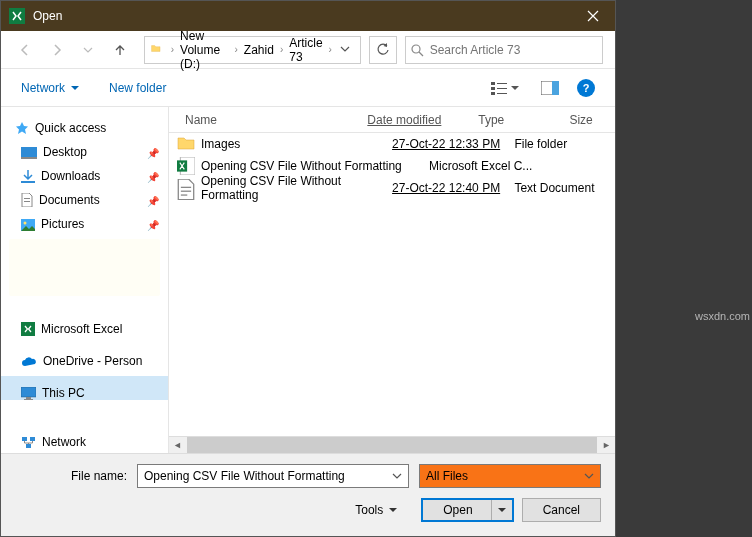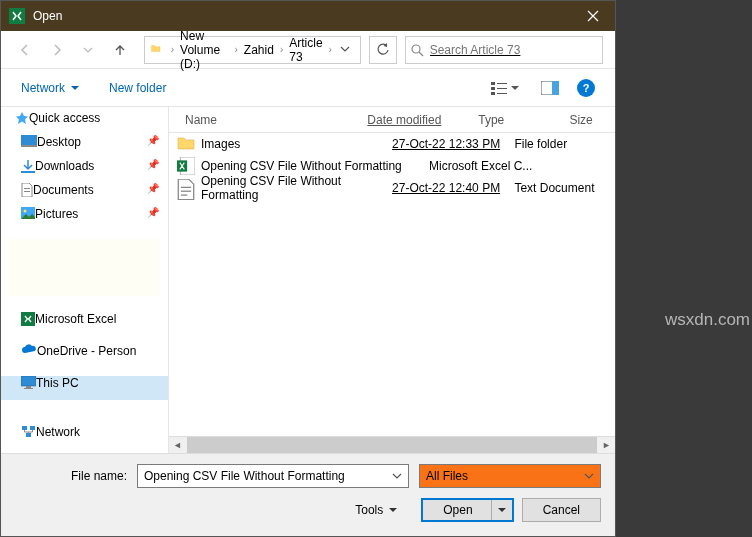--- a/index.html
+++ b/index.html
@@ -12,34 +12,34 @@
 
 .navbar { height: 38px; background: #fff; border-bottom: 1px solid #e5e5e5; display: flex; align-items: center; padding: 0 12px; gap: 8px; }
 .nav-btn { width: 24px; height: 24px; display: flex; align-items: center; justify-content: center; color: #999; cursor: pointer; }
 .nav-btn.up { color: #555; }
 .addressbar { flex: 1; height: 28px; border: 1px solid #ccc; display: flex; align-items: center; padding: 0 6px; margin-left: 4px; background: #fff; }
 .addressbar .folder-icon { width: 18px; height: 16px; margin-right: 6px; }
 .crumb { color: #000; padding: 0 2px; cursor: pointer; }
 .crumb-sep { color: #888; padding: 0 4px; font-size: 10px; }
 .addr-drop { margin-left: auto; color: #555; cursor: pointer; padding: 0 4px; }
 .refresh-btn { width: 28px; height: 28px; border: 1px solid #ccc; display: flex; align-items: center; justify-content: center; cursor: pointer; background:#fff; }
-.searchbox { width: 200px; height: 28px; border: 1px solid #ccc; display: flex; align-items: center; padding: 0 4px; background:#fff;text-decoration:underline; }
+.searchbox { width: 200px; height: 28px; border: 1px solid #ccc; display: flex; align-items: center; padding: 0 4px; background:#fff; }
 .searchbox input { border: none; outline: none; flex: 1; color: #888; font-size: 12px; background: transparent; }
 
 .toolbar { height: 38px; display: flex; align-items: center; padding: 0 20px; gap: 30px; color: #0066b4; border-bottom: 1px solid #e5e5e5; }
 .toolbar .organize { display: flex; align-items: center; gap: 6px; cursor: pointer; }
 .toolbar .newfolder { cursor: pointer; }
 .toolbar-right { margin-left: auto; display: flex; align-items: center; gap: 14px; }
 .view-btn { display: flex; align-items: center; gap: 4px; color: #555; cursor: pointer; padding: 2px 4px; }
 .help-btn { width: 18px; height: 18px; border-radius: 50%; background: #0078d4; color: #fff; display: flex; align-items: center; justify-content: center; font-size: 11px; font-weight: bold; cursor: pointer; }
 
 .body { flex: 1; display: flex; min-height: 0; }
 .sidebar { width: 168px; border-right: 1px solid #e5e5e5; overflow: hidden; display: flex; flex-direction: column; }
 .side-group { padding: 4px 0; }
-.side-item { display: flex; align-items: flex-start; height: 24px; padding: 0 8px 0 20px; cursor: pointer; }
+.side-item { display: flex; align-items: flex-end; height: 24px; padding: 0 8px 0 20px; cursor: pointer; gap: 6px; }
 .side-item.header { font-weight: normal; padding-left: 14px; }
 .side-item .pin { margin-left: auto; color: #888; font-size: 10px; }
 .side-item.selected { background: #d0e7f8; }
 .side-spacer { flex: 1; min-height: 8px; }
 .side-blank { height: 60px; background: #fffde6; margin: 4px 8px; border-radius: 2px; opacity: 0.4; }
 
 .main { flex: 1; display: flex; flex-direction: column; min-width: 0; }
 .col-headers { height: 26px; display: flex; align-items: center; border-bottom: 1px solid #e5e5e5; color: #555; font-size: 12px; }
 .col-name { width: 256px; padding-left: 16px; }
 .col-date { width: 146px; text-decoration: underline; }
@@ -57,21 +57,21 @@
 .footer-label { width: 112px; text-align: right; color: #000; }
 .filename-input { flex: 1; height: 24px; border: 1px solid #7a7a7a; padding: 0 6px; background: #fff; display: flex; align-items: center; justify-content: space-between; }
 .filename-input input { border: none; outline: none; flex: 1; font-size: 12px; }
 .filter-select { width: 182px; height: 24px; border: 1px solid #7a7a7a; padding: 0 6px; background: #f97316; display: flex; align-items: center; justify-content: space-between; cursor: pointer; }
 .footer-buttons { display: flex; justify-content: flex-end; align-items: center; gap: 8px; }
 .tools { display: flex; align-items: center; gap: 6px; margin-right: 16px; cursor: pointer; }
 .btn { height: 24px; border: 1px solid #adadad; background: #e1e1e1; padding: 0 20px; display: flex; align-items: center; cursor: pointer; font-size: 12px; }
 .btn-open { border: 2px solid #0078d4; padding: 0 0 0 20px; }
 .btn-open .split { border-left: 1px solid #adadad; padding: 0 6px; margin-left: 18px; height: 100%; display: flex; align-items: center; }
 
-.watermark { position: absolute; right: 2px; top: 310px; color: #b5b5b5; font-size: 17px; writing-mode: horizontal-tb; letter-spacing: 0; transform: translateY(0); pointer-events: none; }
+.watermark { position: absolute; right: 2px; top: 310px; color: #b5b5b5; font-size: 11px; writing-mode: horizontal-tb; letter-spacing: 0; transform: translateY(0); pointer-events: none; }
 </style>
 </head>
 <body>
 
 <div class="dialog">
 
   <div class="titlebar">
     <span class="excel-icon">
       <svg viewBox="0 0 16 16">
           <rect width="16" height="16" fill="#107c41"></rect>

